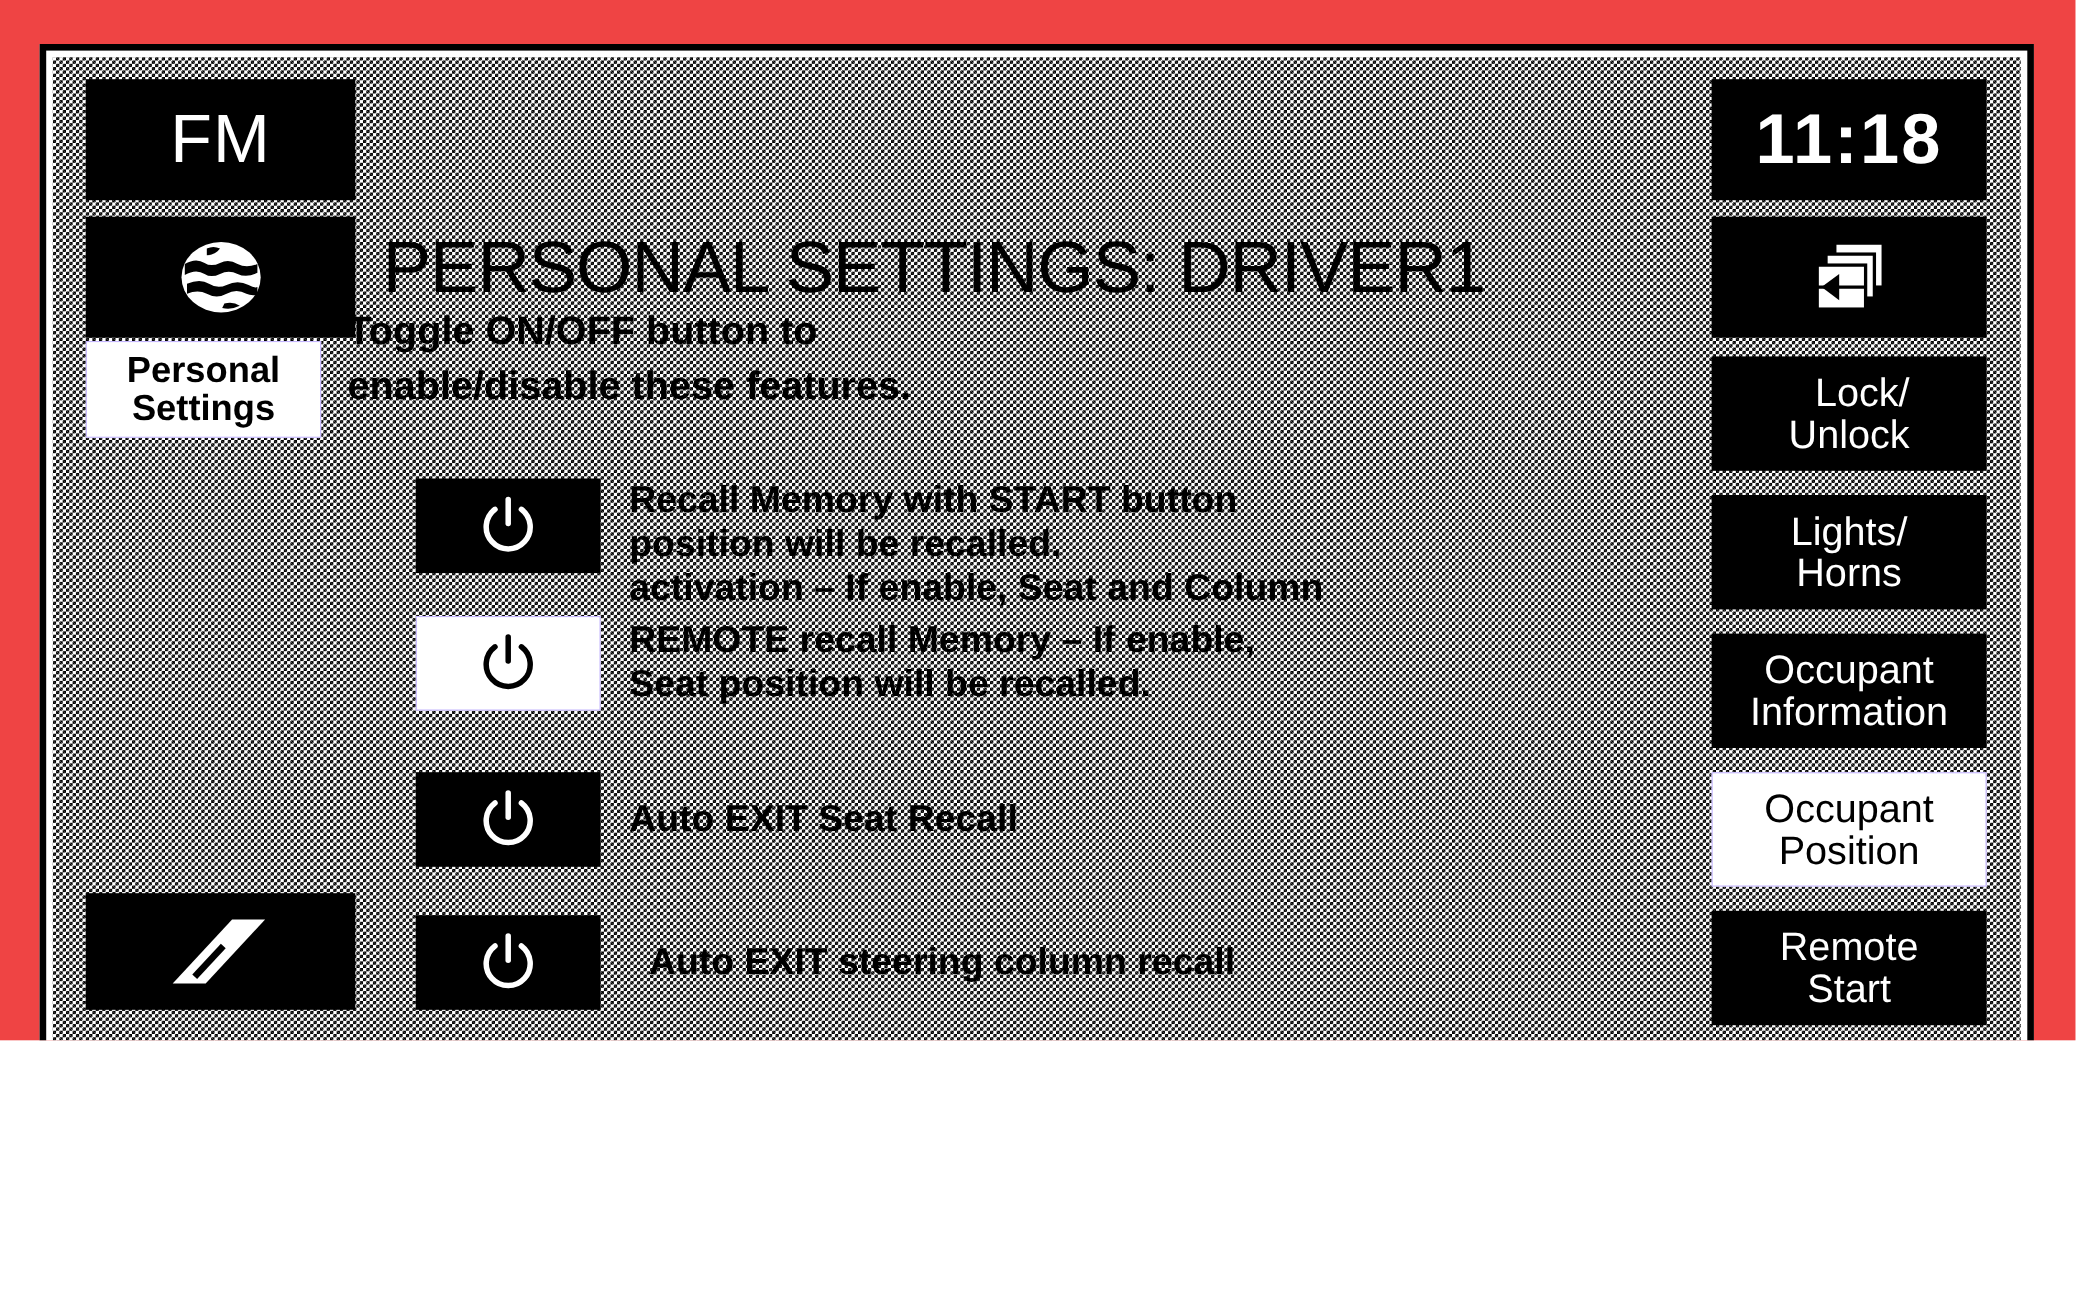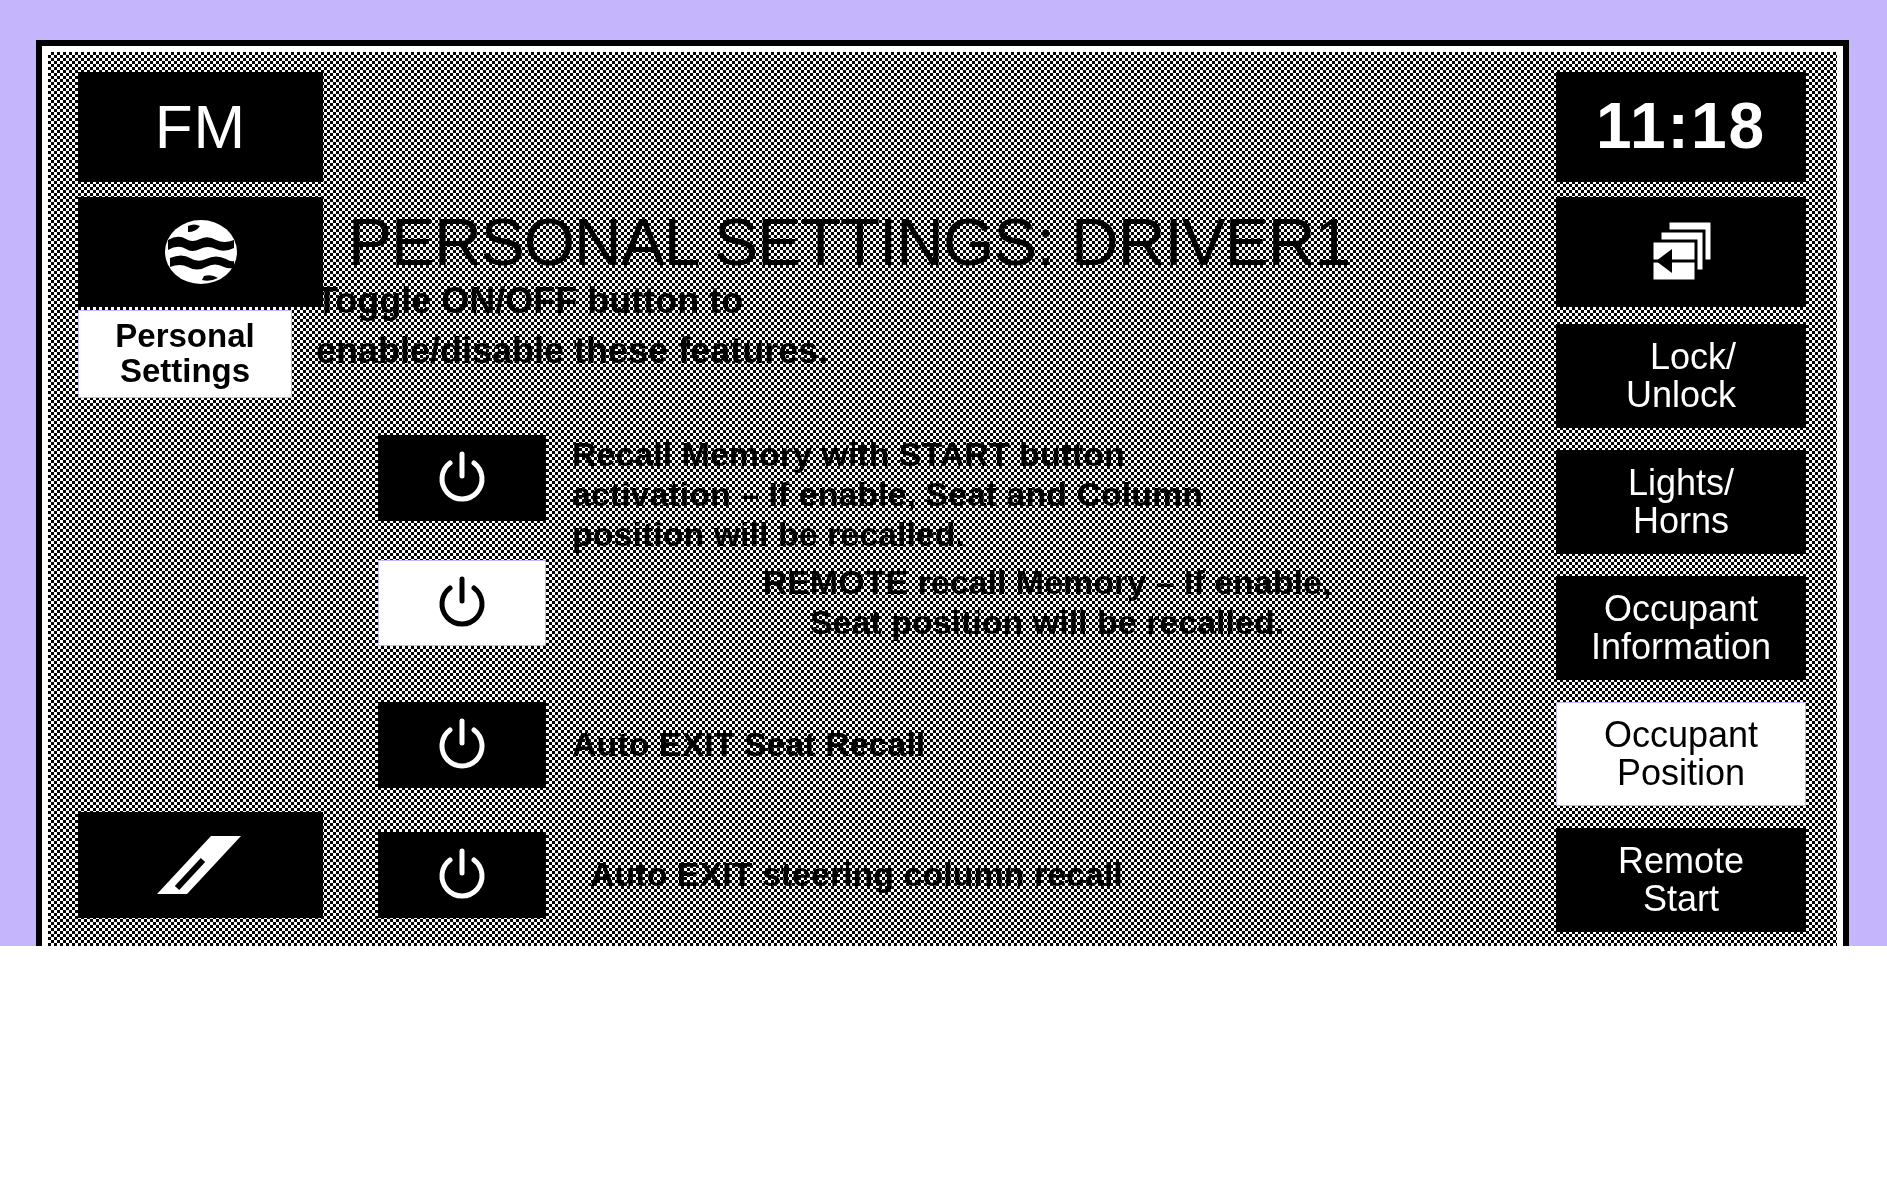--- a/index.html
+++ b/index.html
@@ -5,21 +5,21 @@
   html, body {
     margin: 0;
     padding: 0;
     background: #ffffff;
     font-family: "Liberation Sans", sans-serif;
   }
   #screen {
     position: relative;
     width: 1887px;
     height: 946px;
-    background: #c4b5fd;
+    background: #ef4444;
     overflow: hidden;
   }
   
   .bezel {
     position: absolute;
     left: 36px;
     top: 40px;
     width: 1813px;
     height: 1110px;
     border: 6px solid #000000;
@@ -136,21 +136,21 @@
   .row-label {
     position: absolute;
     left: 524px;
     color: #000000;
     font-size: 34px;
     font-weight: 700;
     line-height: 1.18;
     width: 950px;
   }
   #lbl1 { top: 382px; }
-  #lbl2 { top: 510px; text-align: center; }
+  #lbl2 { top: 510px; }
   #lbl3 { top: 672px; }
   #lbl4 { top: 802px; margin-left: 18px; }
 
   .pwr-svg { width: 56px; height: 56px; display: block; }
   .globe-svg { width: 86px; height: 80px; display: block; }
   .pages-svg { width: 78px; height: 78px; display: block; }
   .slash-svg { width: 120px; height: 70px; display: block; }
 </style>
 </head>
 <body>
@@ -253,22 +253,22 @@
     <div class="tile toggle-tile" id="tog1">
       <span>
         <svg class="pwr-svg" viewBox="0 0 56 56" xmlns="http://www.w3.org/2000/svg">
           <path d="M16 13 A20 20 0 1 0 40 13" fill="none" stroke="#ffffff" stroke-width="5" stroke-linecap="round"></path>
           <path d="M28 4 L28 26" stroke="#ffffff" stroke-width="5" stroke-linecap="round"></path>
         </svg>
       </span>
     </div>
     <div class="row-label" id="lbl1">
       <div>Recall Memory with START button</div>
+      <div>position will be recalled.</div>
       <div>activation – If enable, Seat and Column</div>
-      <div>position will be recalled.</div>
     </div>
 
     <div class="tile toggle-tile outlined" id="tog2">
       <span>
         <svg class="pwr-svg" viewBox="0 0 56 56" xmlns="http://www.w3.org/2000/svg">
           <path d="M16 13 A20 20 0 1 0 40 13" fill="none" stroke="#000000" stroke-width="5" stroke-linecap="round"></path>
           <path d="M28 4 L28 26" stroke="#000000" stroke-width="5" stroke-linecap="round"></path>
         </svg>
       </span>
     </div>

